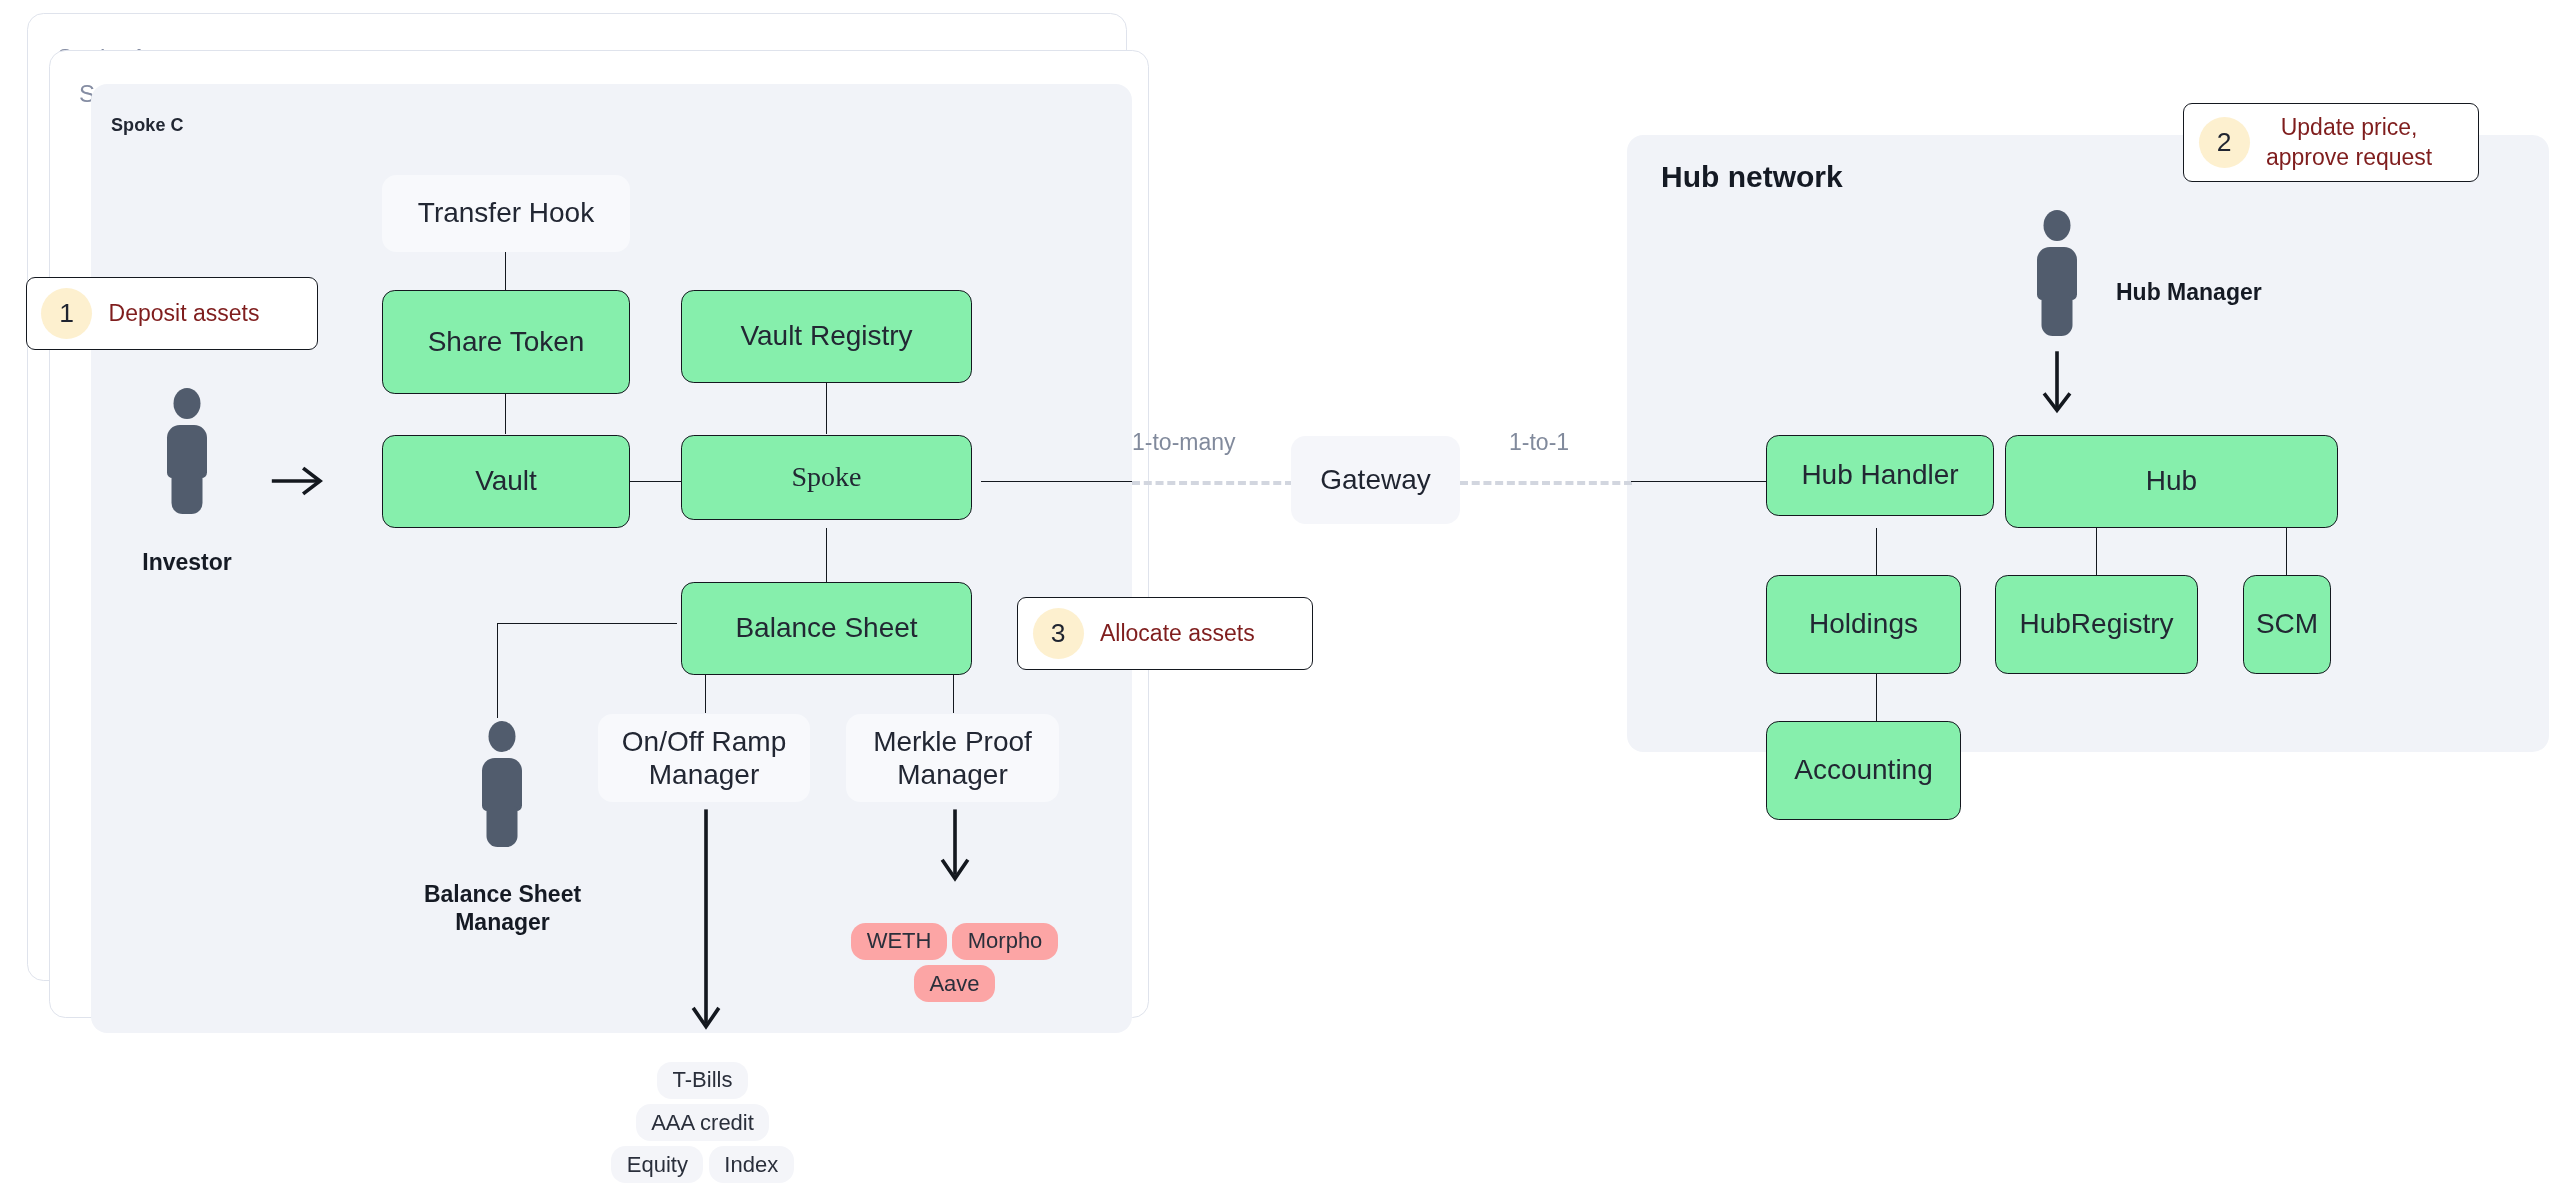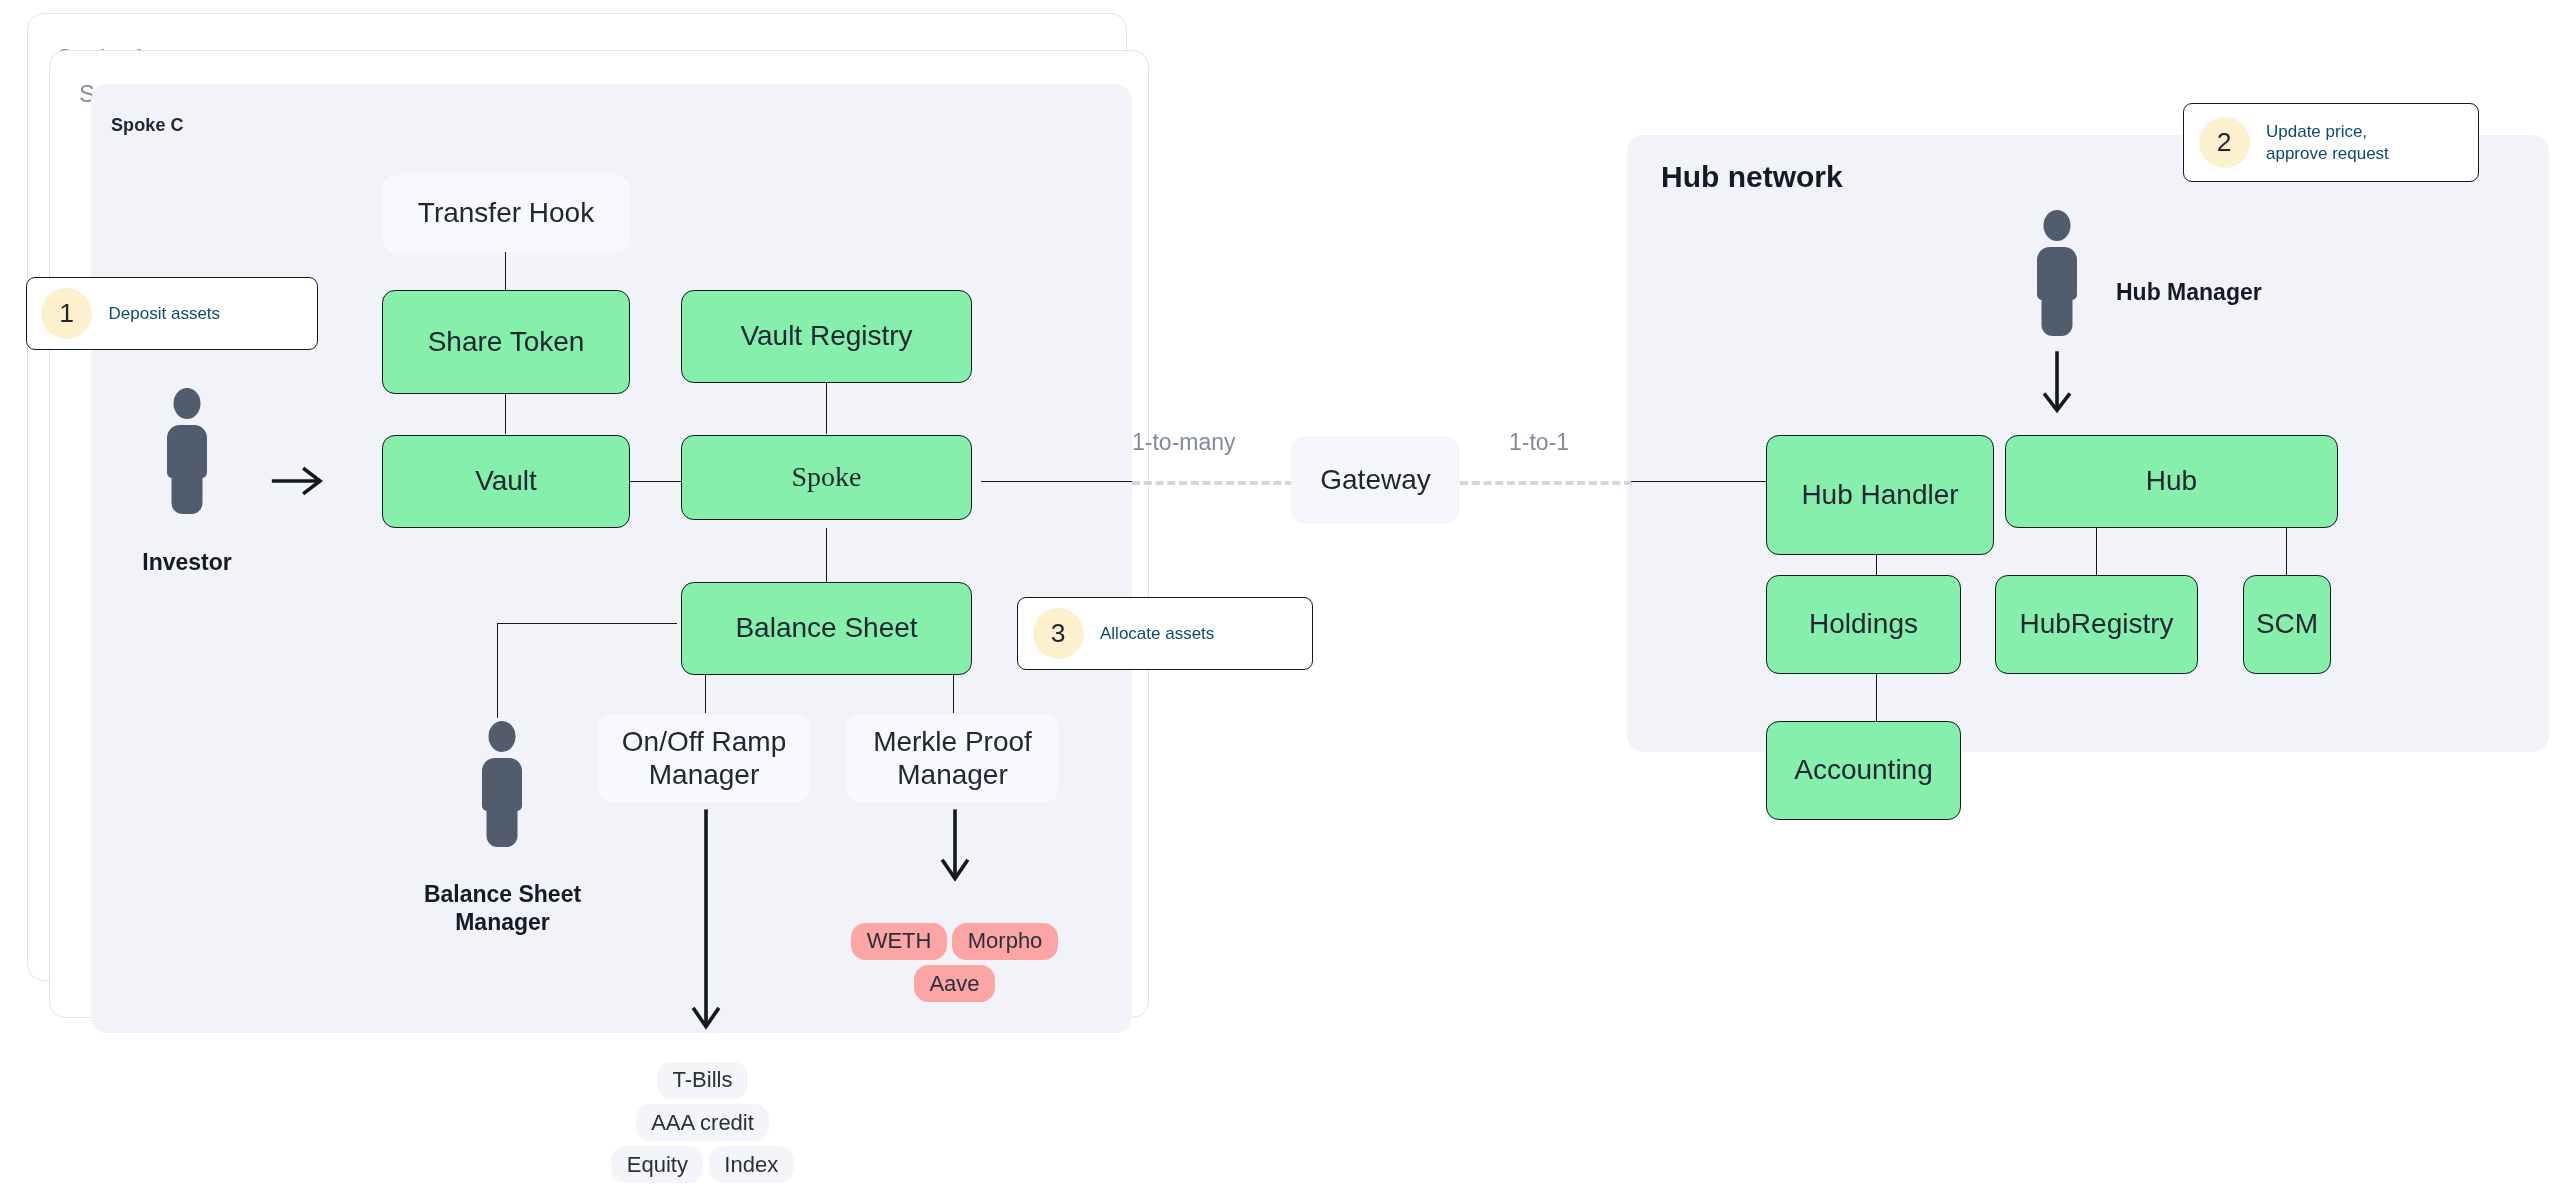--- a/index.html
+++ b/index.html
@@ -185,24 +185,25 @@
     border-radius: 50%;
     background: #fdf0cf;
     display: flex;
     align-items: center;
     justify-content: center;
     font-size: 26.5px;
     color: #1f2430;
   }
   .callout-text {
     margin-left: 16.4px;
-    font-size: 17px;
-    color: #0c4a6e;
+    font-size: 23px;
+    color: #7f1d1d;
     line-height: 1.28;
     white-space: pre-line;
+    text-align: center;
   }
 
   
   #gateway-node {
     position: absolute;
     left: 1291px;
     top: 436px;
     width: 169px;
     height: 88px;
     display: flex;
@@ -312,21 +313,21 @@
   <div class="node soft two-line" style="left:598px; top:714px; width:212px; height:88px;">
     <span style="white-space:pre-line">On/Off Ramp
 Manager</span>
   </div>
 
   <div class="node soft two-line" style="left:846px; top:714px; width:213px; height:88px;">
     <span style="white-space:pre-line">Merkle Proof
 Manager</span>
   </div>
 
-  <div class="node" style="left:1766px; top:435px; width:228px; height:120px;">
+  <div class="node" style="left:1766px; top:435px; width:228px; height:81px;">
     <span>Hub Handler</span>
   </div>
 
   <div class="node" style="left:2005px; top:435px; width:333px; height:93px;">
     <span>Hub</span>
   </div>
 
   <div class="node" style="left:1766px; top:575px; width:195px; height:99px;">
     <span>Holdings</span>
   </div>

